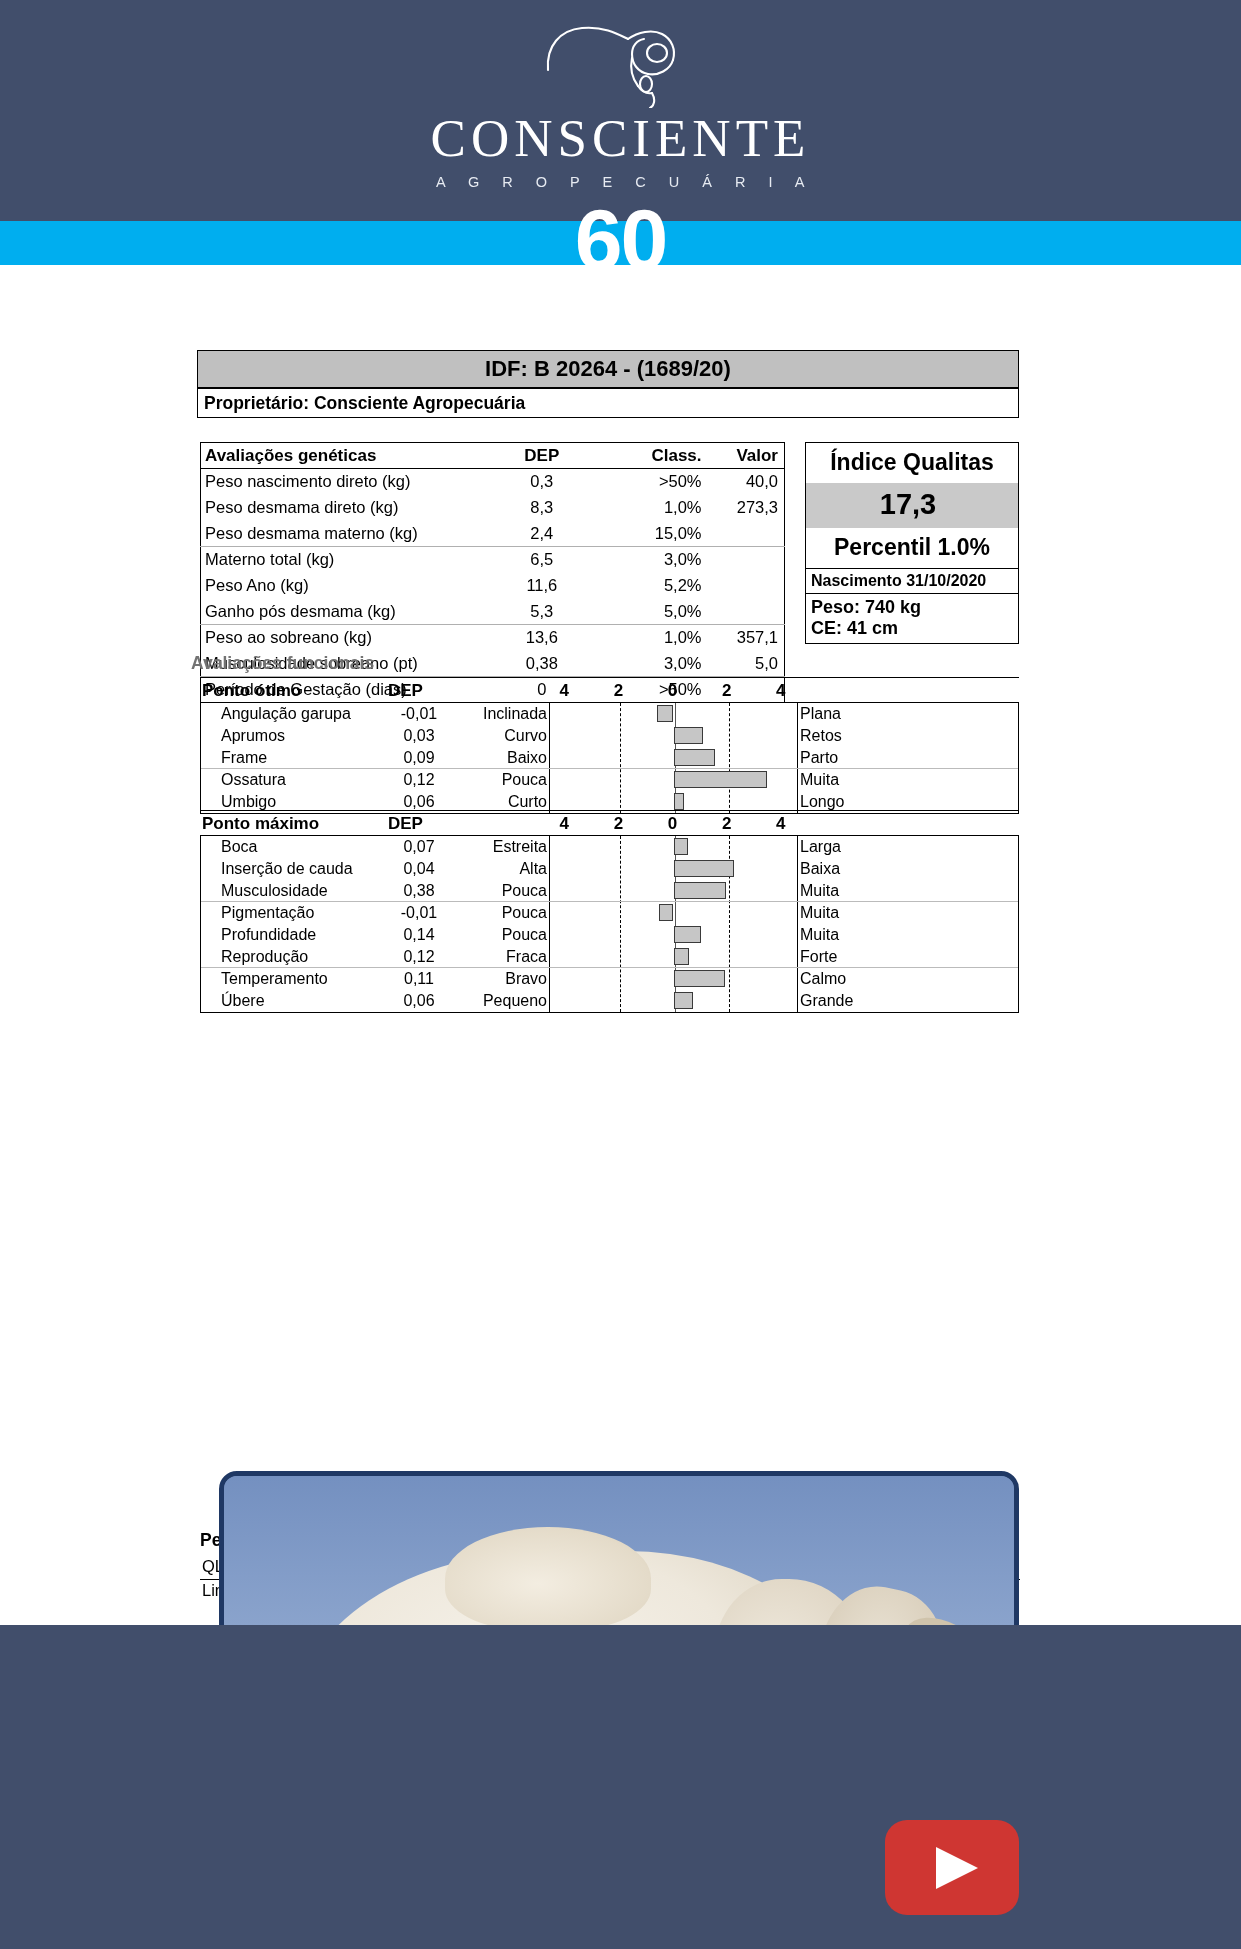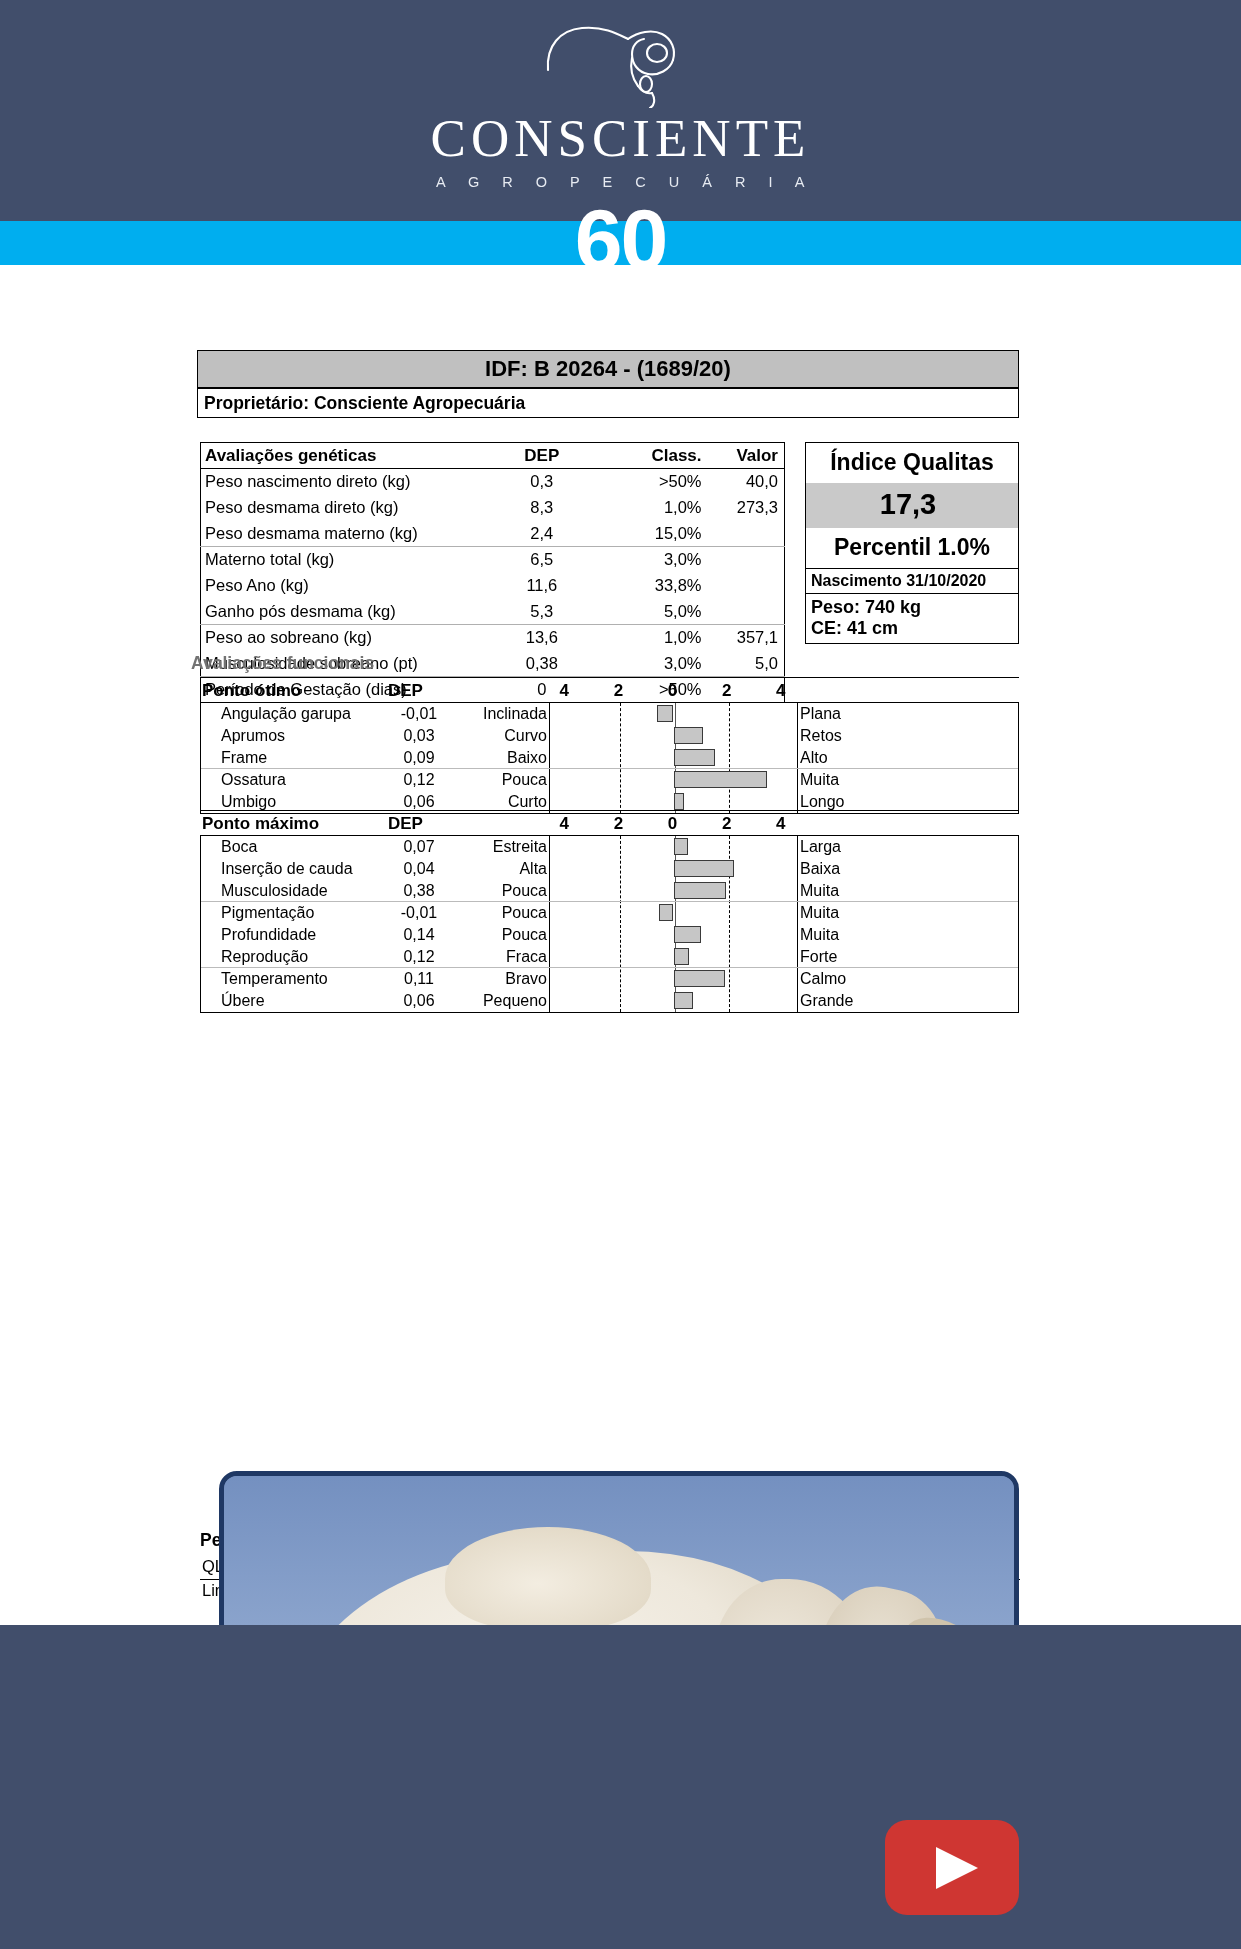--- a/index.html
+++ b/index.html
@@ -424,21 +424,21 @@
           </tr>
           <tr>
             <td class="gt-name">Materno total (kg)</td>
             <td class="gt-dep">6,5</td>
             <td class="gt-cls">3,0%</td>
             <td class="gt-val"></td>
           </tr>
           <tr>
             <td class="gt-name">Peso Ano (kg)</td>
             <td class="gt-dep">11,6</td>
-            <td class="gt-cls">33,8%</td>
+            <td class="gt-cls">5,2%</td>
             <td class="gt-val"></td>
           </tr>
           <tr class="grp-end">
             <td class="gt-name">Ganho pós desmama (kg)</td>
             <td class="gt-dep">5,3</td>
             <td class="gt-cls">5,0%</td>
             <td class="gt-val"></td>
           </tr>
           <tr>
             <td class="gt-name">Peso ao sobreano (kg)</td>
@@ -513,21 +513,21 @@
               <span class="r-name">Aprumos</span>
               <span class="r-dep">0,03</span>
               <span class="r-lo">Curvo</span>
               <span class="r-hi">Retos</span>
               <div class="bar" style="left:472.5px;width:29.77173913043479px"></div>
             </div>
             <div class="fn-row sep">
               <span class="r-name">Frame</span>
               <span class="r-dep">0,09</span>
               <span class="r-lo">Baixo</span>
-              <span class="r-hi">Alto</span>
+              <span class="r-hi">Parto</span>
               <div class="bar" style="left:472.5px;width:41.95108695652175px"></div>
             </div>
             <div class="fn-row">
               <span class="r-name">Ossatura</span>
               <span class="r-dep">0,12</span>
               <span class="r-lo">Pouca</span>
               <span class="r-hi">Muita</span>
               <div class="bar" style="left:472.5px;width:93.37500000000001px"></div>
             </div>
             <div class="fn-row">

